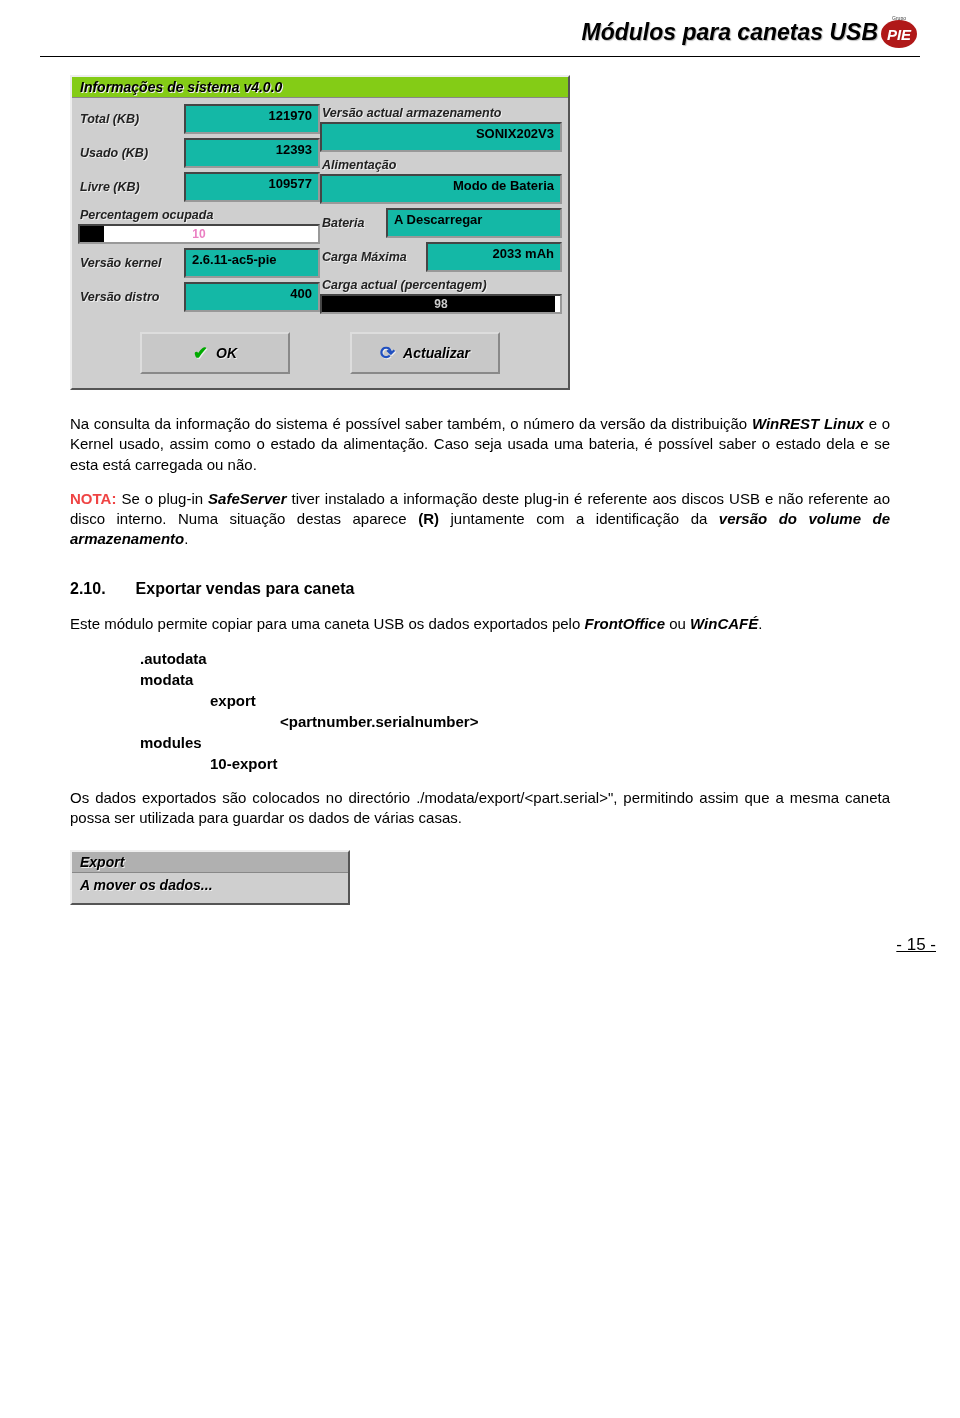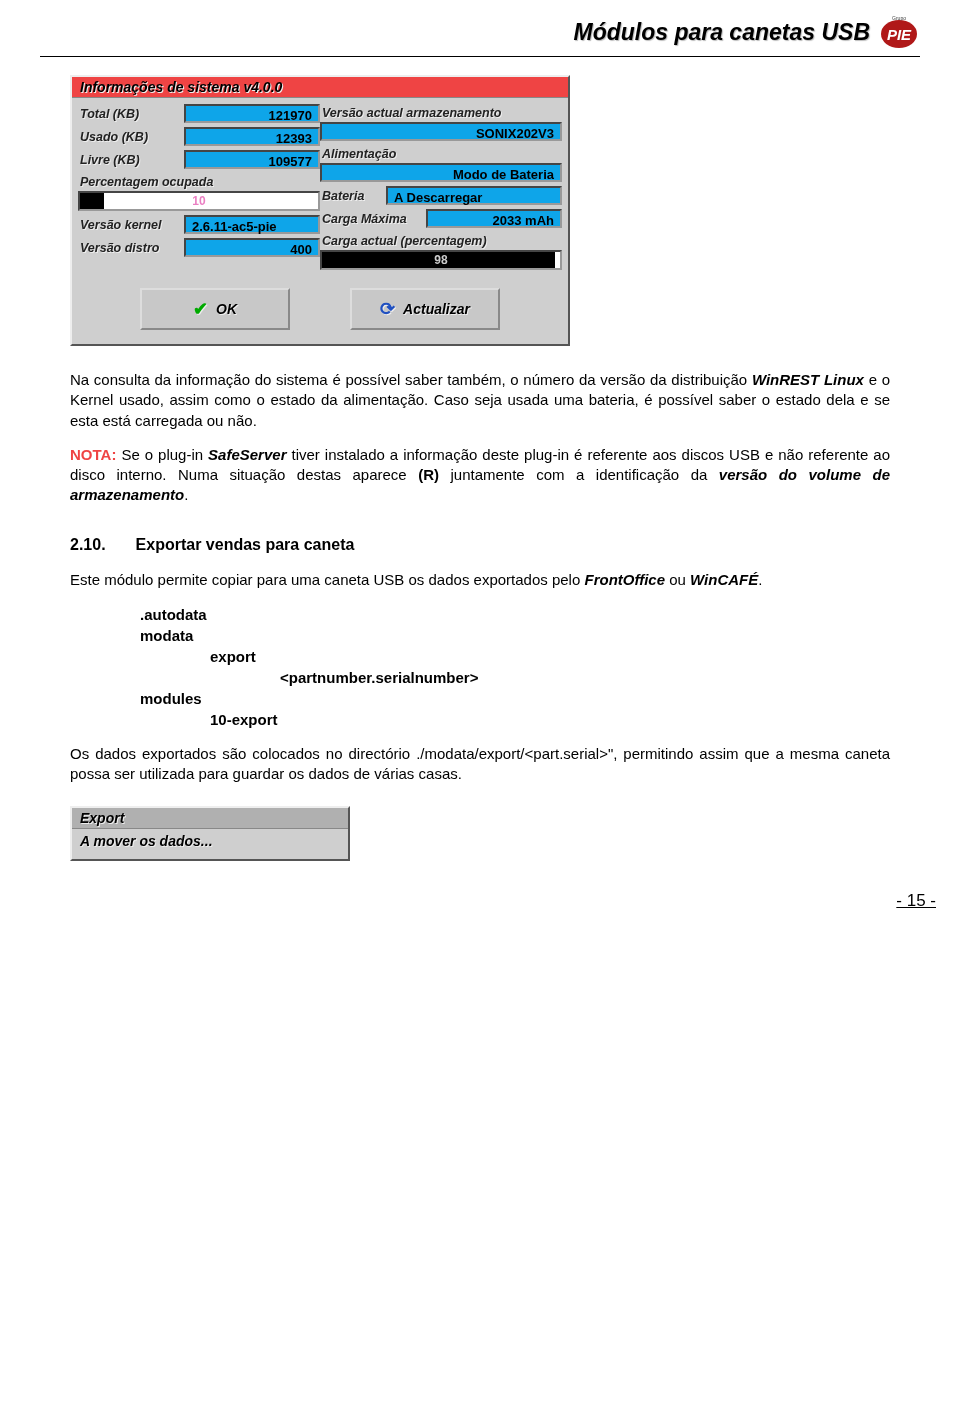--- a/index.html
+++ b/index.html
@@ -10,21 +10,21 @@
     font-size: 14px;
     background: #fff;
     color: #000;
     width: 960px;
   }
   .page-header {
     padding: 14px 40px 6px 40px;
     display: flex;
     justify-content: flex-end;
     align-items: center;
-    gap: 8px;
+    gap: 0;
   }
   .page-title {
     font-size: 23px;
     font-weight: bold;
     font-style: italic;
     text-shadow: 1px 1px 1px #bbb;
   }
   .logo {
     width: 42px;
     height: 36px;
@@ -41,21 +41,21 @@
     width: 500px;
     background: #cfcfcf;
     border: 2px solid #888;
     border-top-color: #eee;
     border-left-color: #eee;
     border-right-color: #555;
     border-bottom-color: #555;
     margin-bottom: 24px;
   }
   .dialog-title {
-    background: #ef4444;
+    background: #84cc16;
     padding: 2px 8px;
     font-weight: bold;
     font-style: italic;
     font-size: 14px;
     text-shadow: 1px 1px 0 #eee;
     border-bottom: 1px solid #888;
   }
   .dialog-body {
     display: flex;
     padding: 6px;
@@ -63,23 +63,23 @@
   .col { flex: 1; }
   .field-label {
     font-size: 12.5px;
     font-weight: bold;
     font-style: italic;
     text-shadow: 1px 1px 0 #eee;
     padding: 2px 2px;
     color: #222;
   }
   .input-box {
-    background: #0ea5e9;
+    background: #14b8a6;
     border: 2px inset #999;
-    height: 19px;
+    height: 30px;
     padding: 2px 6px;
     font-size: 13px;
     font-weight: bold;
     text-align: right;
     margin-bottom: 4px;
   }
   .input-box.left { text-align: left; }
   .row-inline { display: flex; align-items: center; gap: 6px; margin-bottom: 4px;}
   .row-inline .field-label { flex-shrink: 0; width: 100px; padding: 0 2px; }
   .row-inline .input-box { flex: 1; margin-bottom: 0; }

